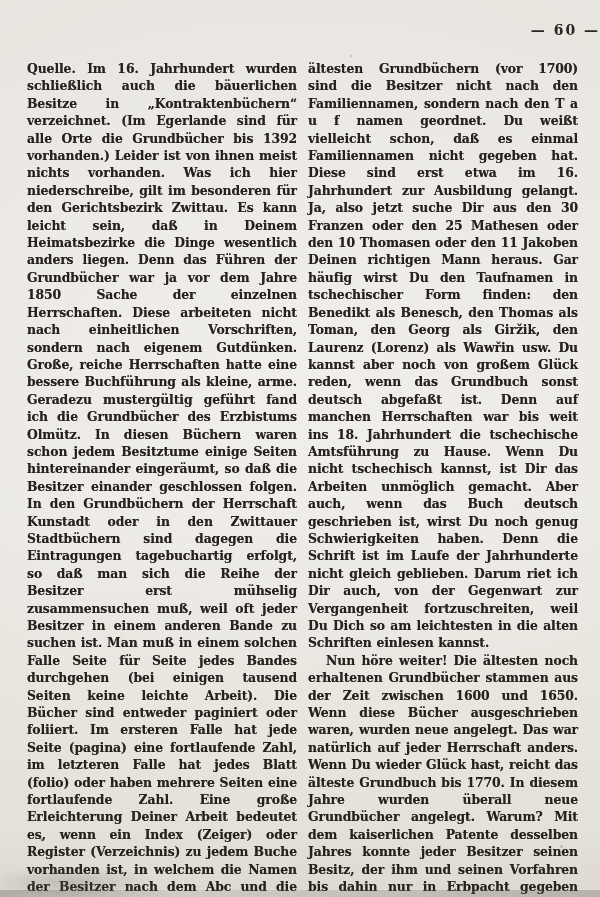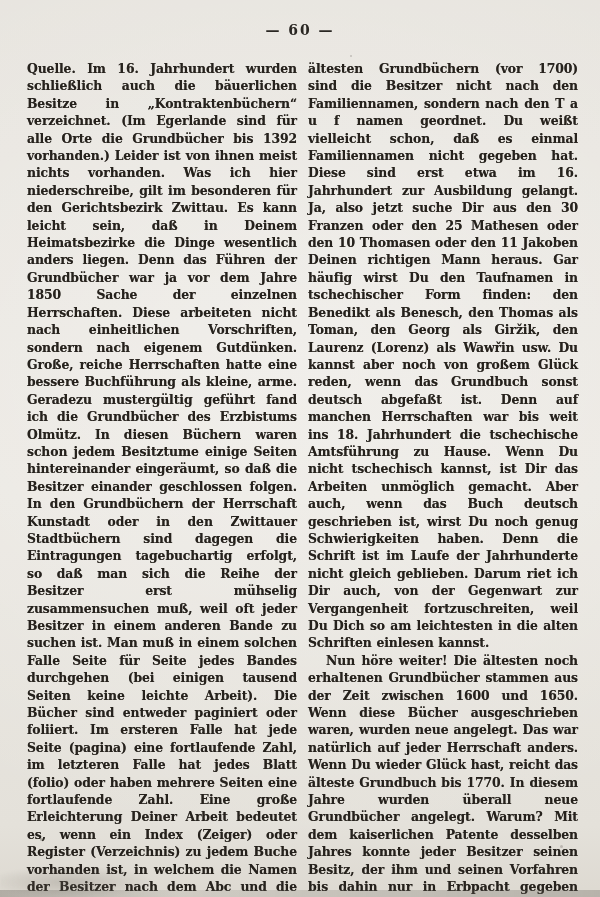--- a/index.html
+++ b/index.html
@@ -20,21 +20,21 @@
     background:
       radial-gradient(ellipse 900px 700px at 50% 40%, rgba(255,255,255,0.35), rgba(0,0,0,0) 70%),
       linear-gradient(180deg, #e7e4de 0%, #eae7e1 55%, #e4e1da 92%, #ddd9d1 100%);
     color: #23201c;
   }
   .page-header {
     position: absolute;
     top: 22px;
     left: 0;
     width: 100%;
-    text-align: center;
+    text-align: right;
     font-size: 14px;
     font-weight: 700;
     letter-spacing: 2px;
     color: #2a2723;
   }
   .columns {
     position: absolute;
     top: 60px;
     left: 27px;
     width: 552px;

